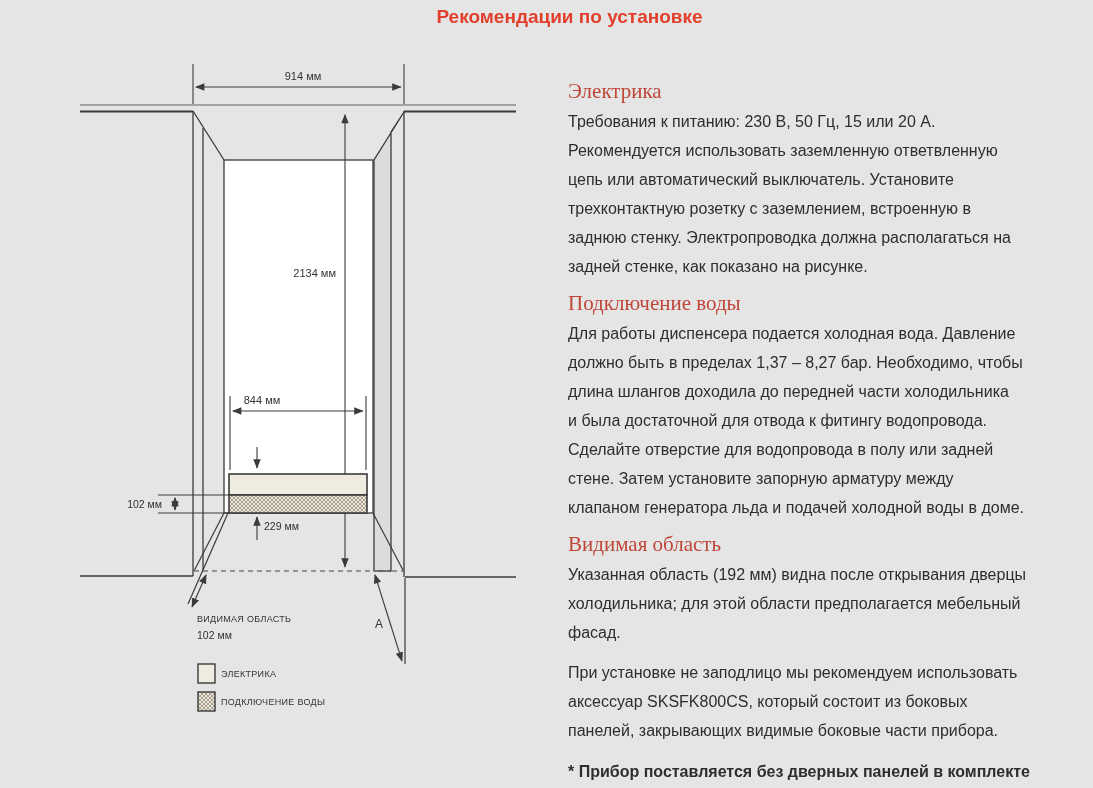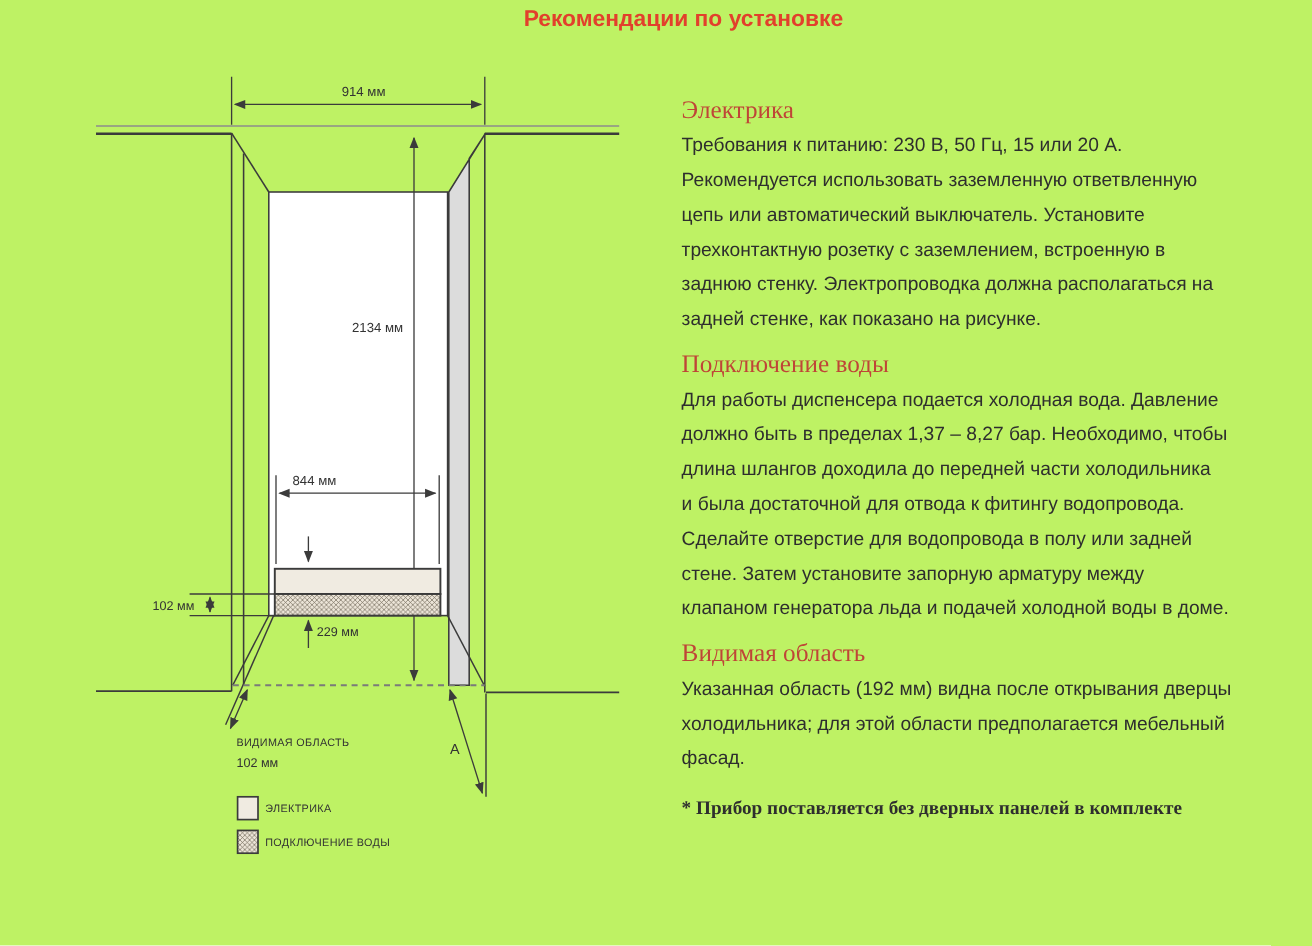--- a/index.html
+++ b/index.html
@@ -1,19 +1,19 @@
 <!DOCTYPE html>
 <html><head>
 <meta charset="utf-8">
 <style>
   html,body{margin:0;padding:0;background:#ffffff;}
   .page{
     position:relative;
     width:1093px;height:788px;
-    background:#bef264;
+    background:#e5e5e5;
     font-family:"Liberation Sans", sans-serif;
     overflow:hidden;
   }
   .title{
     position:absolute;top:6px;left:0;width:100%;
     box-sizing:border-box;padding-left:46px;
     text-align:center;
     font-size:19px;font-weight:bold;
     color:#e2402c;
   }
@@ -36,21 +36,20 @@
     color:#2e2e2e;
     margin:0 0 11px 0;
     white-space:pre-line;
   }
   .footnote{
     font-size:16.5px;line-height:24px;
     font-weight:bold;
     color:#e2402c;
     margin-top:12px !important;
     white-space:pre-line;
-    font-family:Liberation Serif, serif;
   }
   svg text{
     font-family:"Liberation Sans", sans-serif;
     fill:#333333;
   }
   .dim-label{font-size:11px;}
   .small-label{font-size:9px;letter-spacing:0.3px;}
   .mid-label{font-size:10.5px;}
   .a-label{font-size:12px;}
 </style>
@@ -166,17 +165,20 @@
 длина шлангов доходила до передней части холодильника
 и была достаточной для отвода к фитингу водопровода.
 Сделайте отверстие для водопровода в полу или задней
 стене. Затем установите запорную арматуру между
 клапаном генератора льда и подачей холодной воды в доме.</p>
 
     <h2>Видимая область</h2>
     <p>Указанная область (192 мм) видна после открывания дверцы
 холодильника; для этой области предполагается мебельный
 фасад.</p>
+    <p>При установке не заподлицо мы рекомендуем использовать
+аксессуар SKSFK800CS, который состоит из боковых
+панелей, закрывающих видимые боковые части прибора.</p>
 
     <p class="footnote">* Прибор поставляется без дверных панелей в комплекте</p>
   </div>
 
 </div>
 
 </body></html>

